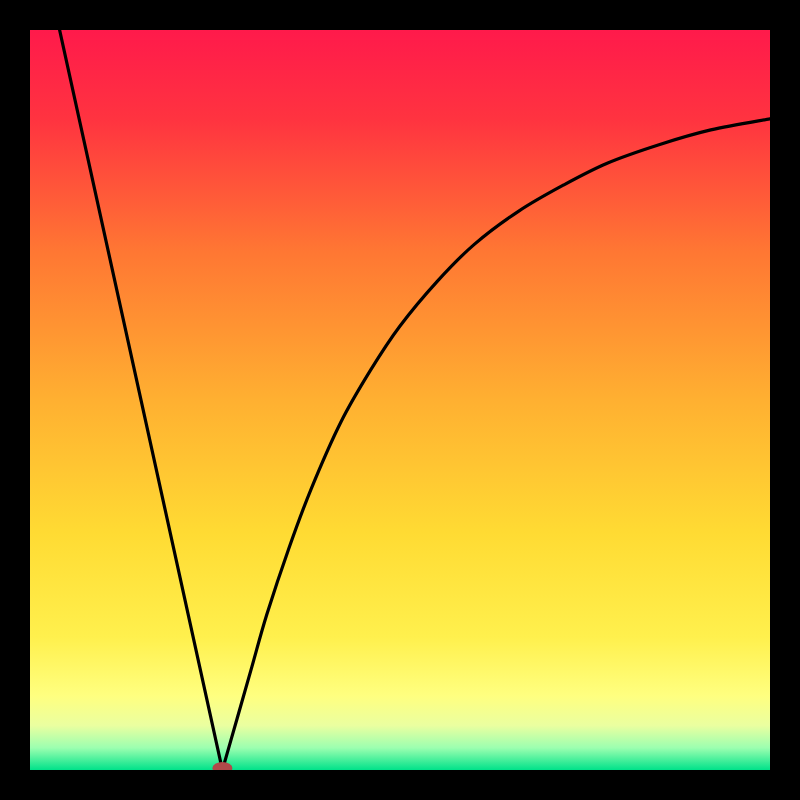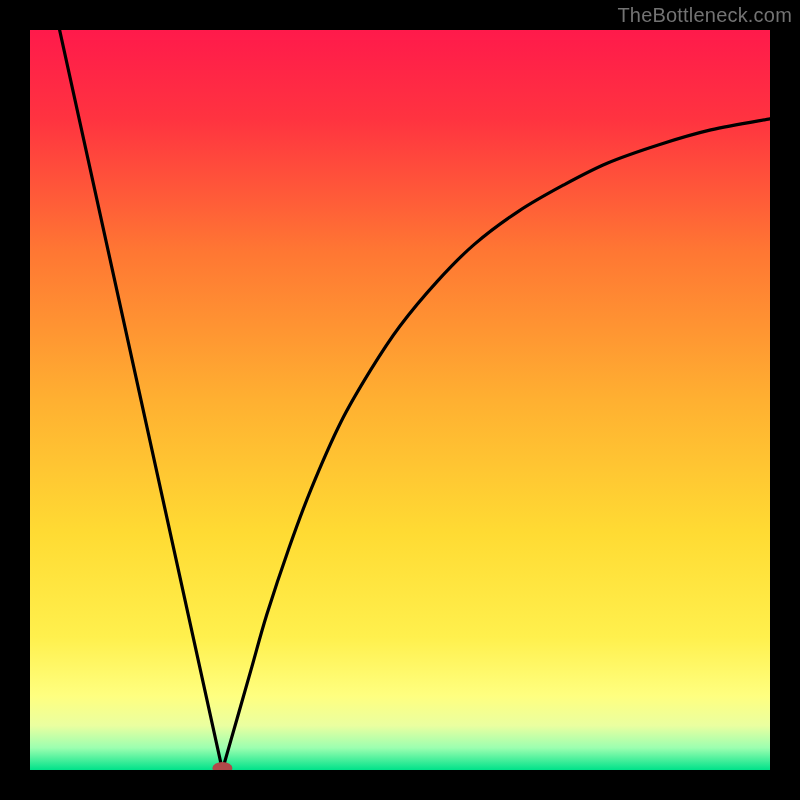--- a/index.html
+++ b/index.html
@@ -37,21 +37,20 @@
   }
   svg {
     display: block;
   }
 </style>
 </head>
 <body>
 
 <div class="frame">
 
-  <div class="watermark">TheBottleneck.com</div>
 
   <div class="plot">
     <svg id="chart-svg" width="740" height="740" viewBox="0 0 740 740" preserveAspectRatio="none">
       <defs>
         <linearGradient id="bg-grad" x1="0" y1="0" x2="0" y2="1">
             <stop offset="0%" stop-color="#ff1a4b"></stop>
             <stop offset="12%" stop-color="#ff3340"></stop>
             <stop offset="30%" stop-color="#ff7733"></stop>
             <stop offset="50%" stop-color="#ffb031"></stop>
             <stop offset="68%" stop-color="#ffdb33"></stop>

